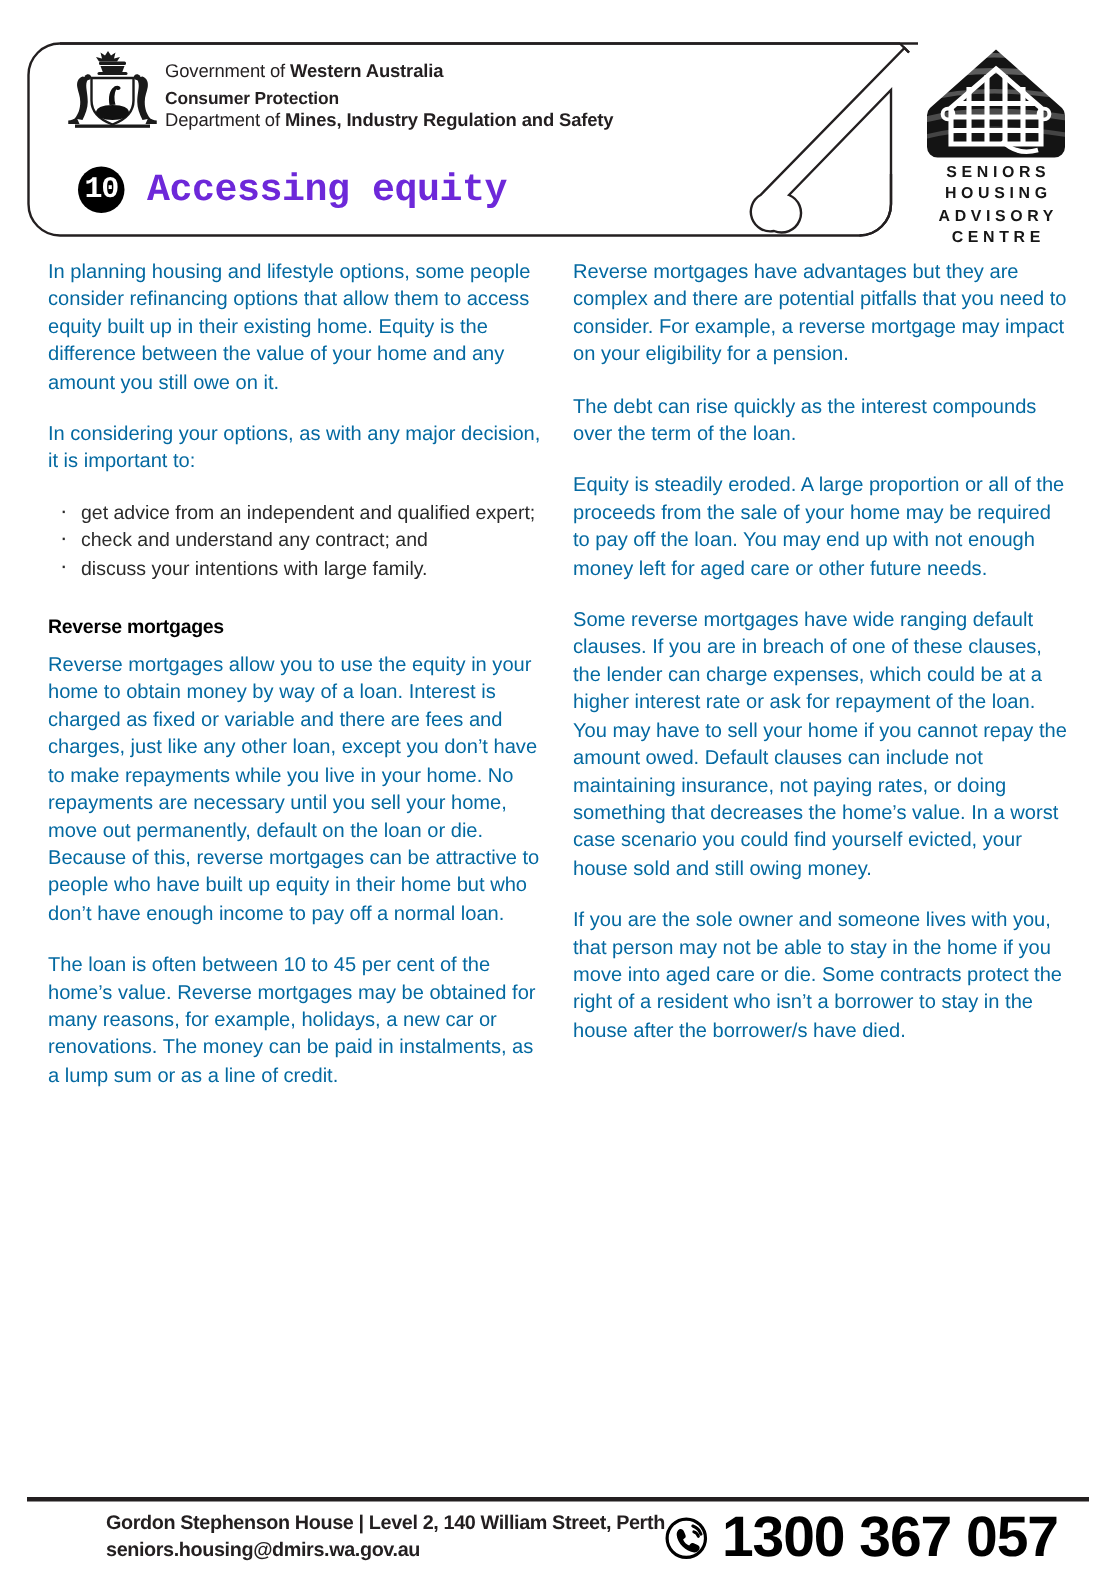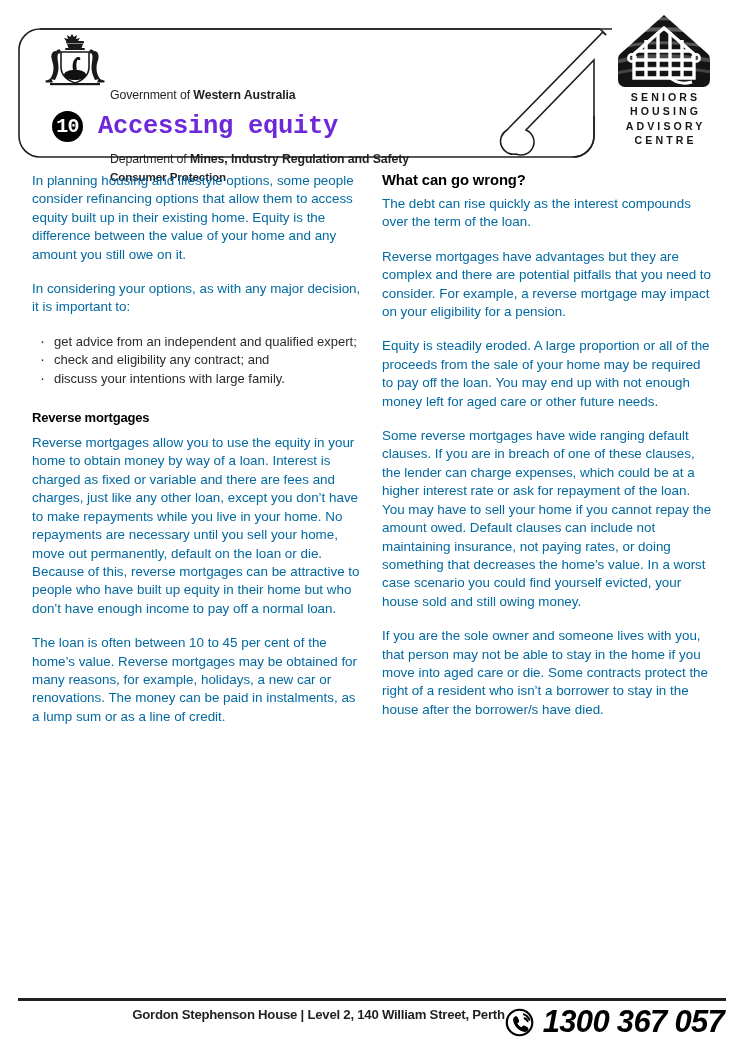--- a/index.html
+++ b/index.html
@@ -38,21 +38,20 @@
     position: absolute;
     left: 110px;
     top: 40px;
     line-height: 15.5px;
   }
   .gov-line {
     font-size: 12.3px;
     color: #231f20;
     white-space: nowrap;
     letter-spacing: -0.1px;
-    margin-top: 48px;
   }
   .gov-line b { font-weight: bold; }
   .gov-line.cp { font-weight: bold; font-size: 11.6px; margin-top: 2px; }
 
   #title-row {
     position: absolute;
     left: 52px;
     top: 111px;
     display: flex;
     align-items: center;
@@ -78,21 +77,21 @@
     font-weight: bold;
     color: #6d28d9;
     letter-spacing: -0.3px;
     white-space: nowrap;
   }
 
   
   #shac-logo {
     position: absolute;
     left: 612px;
-    top: 14px;
+    top: 32px;
     width: 104px;
     text-align: center;
   }
   #shac-house { width: 96px; height: 76px; display: block; margin: 0 auto; }
   .shac-word {
     font-size: 10.6px;
     font-weight: bold;
     letter-spacing: 3.1px;
     line-height: 14.4px;
     color: #161616;
@@ -160,49 +159,48 @@
   #footer-rule {
     position: absolute;
     left: 18px;
     top: 998px;
     width: 708px;
     height: 2.6px;
     background: #231f20;
   }
   #footer {
     position: absolute;
-    left: 20px;
+    left: 36px;
     top: 1004px;
     width: 708px;
     display: flex;
     align-items: flex-start;
-    justify-content: flex-end;
+    justify-content: center;
   }
   #footer-address { line-height: 17.5px; padding-top: 2px; }
   .addr-line {
     font-size: 13.2px;
     font-weight: bold;
     color: #231f20;
     letter-spacing: -0.25px;
     white-space: nowrap;
   }
   #footer-phone {
     display: flex;
     align-items: center;
     padding-right: 4px;
   }
   #phone-icon { width: 31px; height: 31px; flex: 0 0 auto; }
   #phone-number {
     margin-left: 7px;
-    font-size: 31px;
+    font-size: 38px;
     font-weight: bold;
     color: #000000;
     letter-spacing: -0.7px;
     white-space: nowrap;
-    font-style: italic;
   }
 </style>
 </head>
 <body>
 
 <div id="header-frame">
   <svg viewBox="0 0 594 130" width="594" height="130" xmlns="http://www.w3.org/2000/svg">
     <path d="M 22,1 L 594,1 L 470,1
              M 1,22 A 21,21 0 0 1 22,1
              L 570,1 L 583,1
@@ -245,24 +243,24 @@
     </g>
 
     <rect x="8" y="50" width="50" height="2.2" fill="#1a1a1a"></rect>
   </svg>
 </div>
 
 <div id="gov-text">
   <div class="gov-line">
     <span>Government of </span><b>Western Australia</b>
   </div>
+  <div class="gov-line cp">Consumer Protection</div>
   <div class="gov-line">
     <span>Department of </span><b>Mines, Industry Regulation and Safety</b>
   </div>
-  <div class="gov-line cp">Consumer Protection</div>
 </div>
 
 <div id="title-row">
   <div id="badge-number">10</div>
   <div id="page-title">Accessing equity</div>
 </div>
 
 <div id="shac-logo">
   <svg id="shac-house" viewBox="0 0 96 76" xmlns="http://www.w3.org/2000/svg">
     <defs>
@@ -299,44 +297,44 @@
   <div class="shac-word">CENTRE</div>
 </div>
 
 <div id="content">
 
   <div class="col" id="col-left">
     <p class="para">In planning housing and lifestyle options, some people consider refinancing options that allow them to access equity built up in their existing home. Equity is the difference between the value of your home and any amount you still owe on it.</p>
     <p class="para">In considering your options, as with any major decision, it is important to:</p>
     <ul class="bullets">
       <li>get advice from an independent and qualified expert;</li>
-      <li>check and eligibility any contract; and</li>
+      <li>check and understand any contract; and</li>
       <li>discuss your intentions with large family.</li>
     </ul>
     <h2 class="section-heading">Reverse mortgages</h2>
     <p class="para">Reverse mortgages allow you to use the equity in your home to obtain money by way of a loan. Interest is charged as fixed or variable and there are fees and charges, just like any other loan, except you don’t have to make repayments while you live in your home. No repayments are necessary until you sell your home, move out permanently, default on the loan or die. Because of this, reverse mortgages can be attractive to people who have built up equity in their home but who don’t have enough income to pay off a normal loan.</p>
     <p class="para">The loan is often between 10 to 45 per cent of the home’s value. Reverse mortgages may be obtained for many reasons, for example, holidays, a new car or renovations. The money can be paid in instalments, as a lump sum or as a line of credit.</p>
   </div>
 
   <div class="col" id="col-right">
-    <h3 class="sub-heading">What can go wrong?</h3>
+    <p class="para">Reverse mortgages have advantages but they are complex and there are potential pitfalls that you need to consider. For example, a reverse mortgage may impact on your eligibility for a pension.</p>
     <p class="para">The debt can rise quickly as the interest compounds over the term of the loan.</p>
-    <p class="para">Reverse mortgages have advantages but they are complex and there are potential pitfalls that you need to consider. For example, a reverse mortgage may impact on your eligibility for a pension.</p>
     <p class="para">Equity is steadily eroded. A large proportion or all of the proceeds from the sale of your home may be required to pay off the loan. You may end up with not enough money left for aged care or other future needs.</p>
     <p class="para">Some reverse mortgages have wide ranging default clauses. If you are in breach of one of these clauses, the lender can charge expenses, which could be at a higher interest rate or ask for repayment of the loan. You may have to sell your home if you cannot repay the amount owed. Default clauses can include not maintaining insurance, not paying rates, or doing something that decreases the home’s value. In a worst case scenario you could find yourself evicted, your house sold and still owing money.</p>
     <p class="para">If you are the sole owner and someone lives with you, that person may not be able to stay in the home if you move into aged care or die. Some contracts protect the right of a resident who isn’t a borrower to stay in the house after the borrower/s have died.</p>
   </div>
 
 </div>
 
 <div id="footer-rule"></div>
 
 <div id="footer">
   <div id="footer-address">
     <div class="addr-line">Gordon Stephenson House | Level 2, 140 William Street, Perth</div>
+    <div class="addr-line">seniors.housing@dmirs.wa.gov.au</div>
   </div>
   <div id="footer-phone">
     <svg id="phone-icon" viewBox="0 0 32 32" xmlns="http://www.w3.org/2000/svg">
       <circle cx="15" cy="16" r="13.2" fill="none" stroke="#000000" stroke-width="2.2"></circle>
       <path d="M10.2 9.8 c1.6 -0.6 2.6 0.2 3.2 1.6 l1 2.3 c0.4 1 0.2 1.7 -0.6 2.3 l-1 0.8
                c0.8 1.9 2.3 3.4 4.2 4.2 l0.8 -1 c0.6 -0.8 1.3 -1 2.3 -0.6 l2.3 1
                c1.4 0.6 2.2 1.6 1.6 3.2 c-0.5 1.4 -2 2.3 -3.6 2.2
                c-5.6 -0.4 -11.6 -6.4 -12 -12 c-0.1 -1.6 0.5 -3.2 1.8 -4 z" fill="#000000"></path>
       <path d="M19.5 7.6 a9 9 0 0 1 5.6 5.6" fill="none" stroke="#000000" stroke-width="2.1" stroke-linecap="round"></path>
       <path d="M20.2 11.6 a5 5 0 0 1 3.1 3.1" fill="none" stroke="#000000" stroke-width="2.1" stroke-linecap="round"></path>

